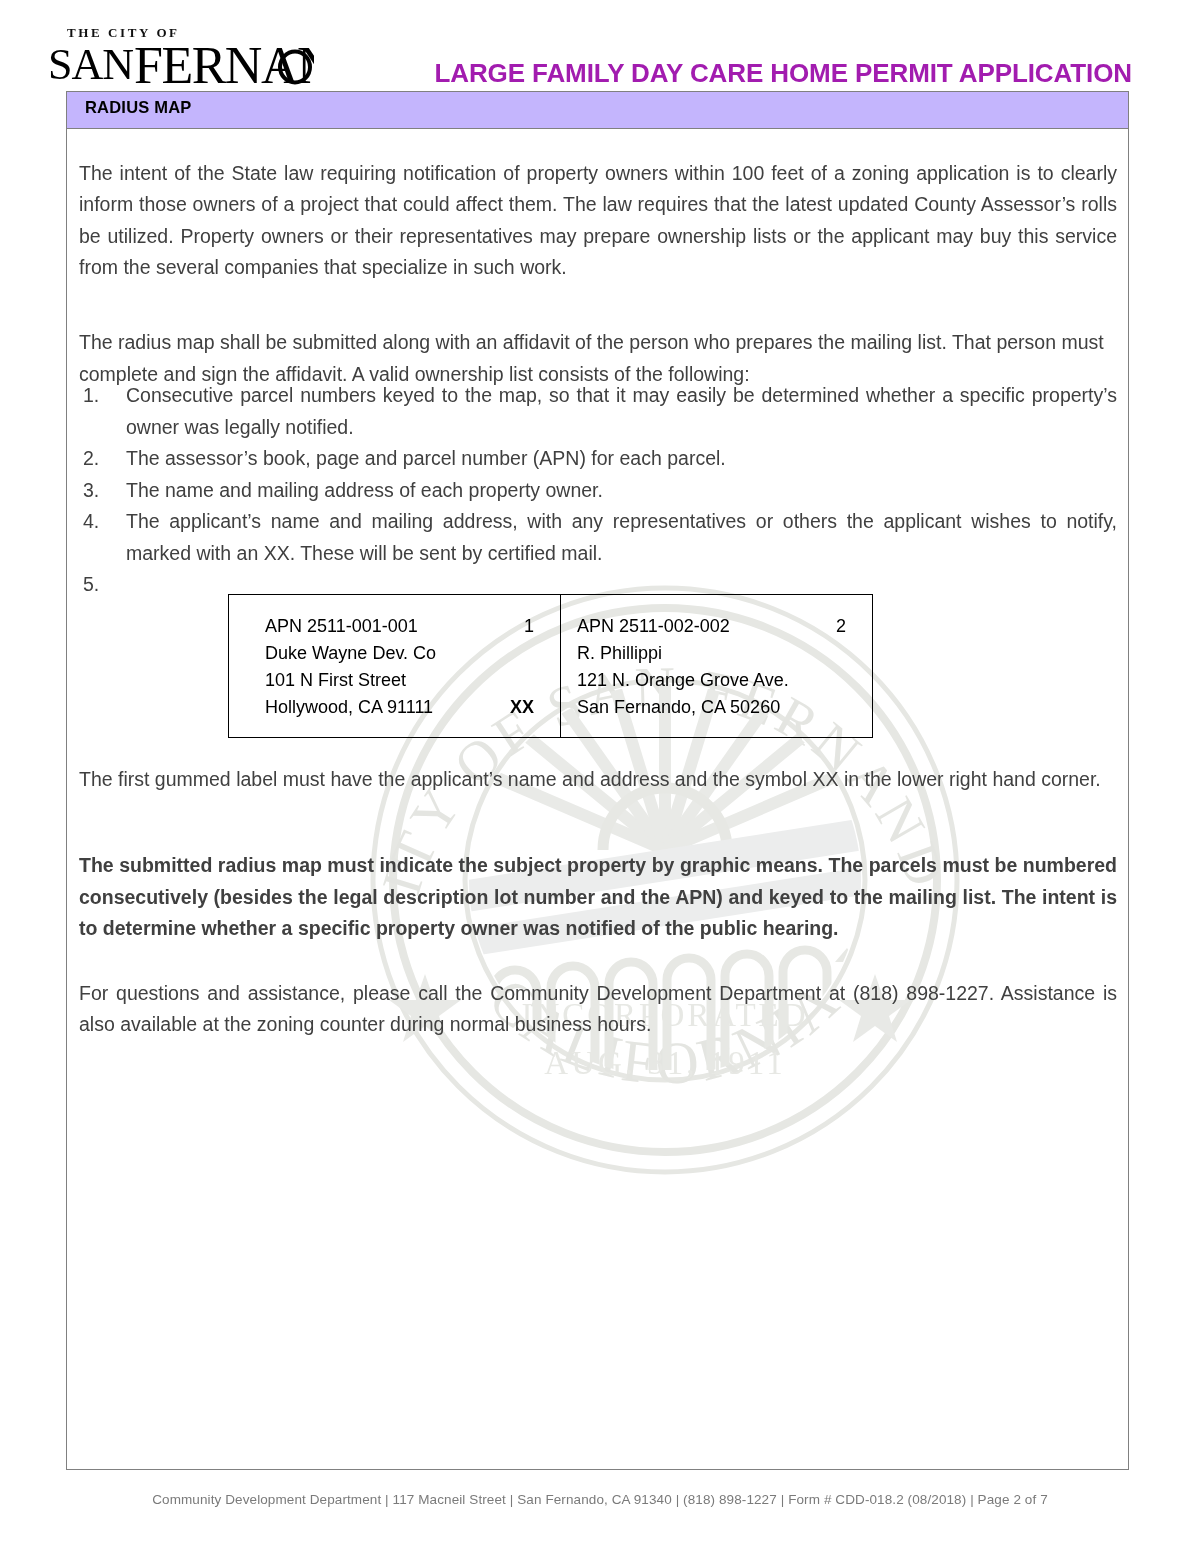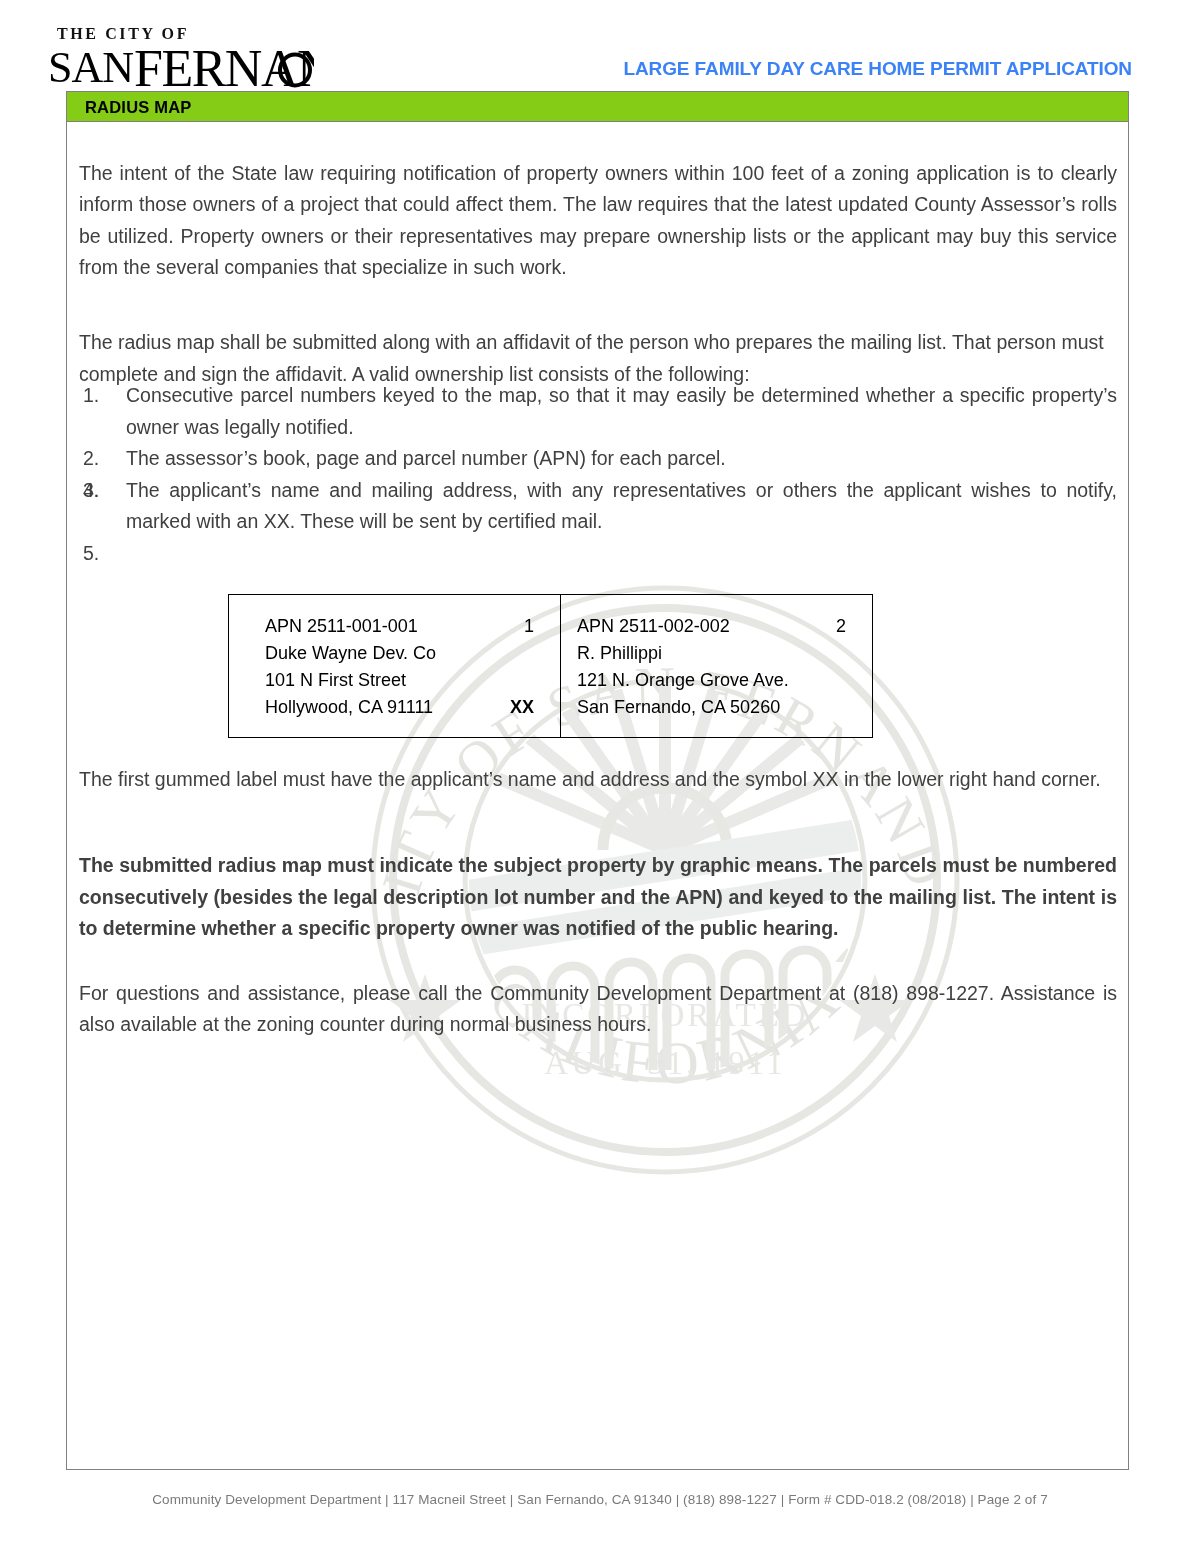--- a/index.html
+++ b/index.html
@@ -25,56 +25,56 @@
   }
   #logo-block {
     position: absolute;
     left: 48px;
     top: 26px;
     width: 280px;
     user-select: none;
   }
   #logo-the-city-of {
     font-family: "Liberation Serif", serif;
-    font-size: 16px;
+    font-size: 13px;
     font-weight: bold;
     letter-spacing: 2.6px;
     color: #111;
     line-height: 1;
-    margin-left: 9px;
+    margin-left: 19px;
   }
   #logo-san-fernando {
     font-family: "Liberation Serif", serif;
     font-size: 46px;
     line-height: 0.95;
     color: #000;
     margin-top: -2px;
     white-space: nowrap;
     letter-spacing: -1.2px;
   }
   #doc-title {
     position: absolute;
     right: 68px;
     top: 58px;
     font-family: "Liberation Sans", sans-serif;
     font-weight: bold;
-    font-size: 19px;
+    font-size: 26px;
     letter-spacing: -0.1px;
     white-space: nowrap;
-    color: #3b82f6;
+    color: #a21caf;
   }
 
   
   #section-bar {
     position: absolute;
     left: 66px;
     top: 91px;
     width: 1063px;
-    height: 31px;
-    background: #84cc16;
+    height: 38px;
+    background: #c4b5fd;
     border: 1.5px solid #808080;
     box-sizing: border-box;
     padding-left: 20px;
   }
   #section-bar-label {
     position: absolute;
     left: 18px;
     top: 6px;
     font-size: 16.5px;
     font-weight: bold;
@@ -297,20 +297,21 @@
         <li>
           <span class="num">1.</span>
           <span>Consecutive parcel numbers keyed to the map, so that it may easily be determined whether a specific property’s owner was legally notified.</span>
         </li>
         <li class="nojust">
           <span class="num">2.</span>
           <span>The assessor’s book, page and parcel number (APN) for each parcel.</span>
         </li>
         <li class="nojust">
           <span class="num">3.</span>
+          <span>The name and mailing address of each property owner.</span>
         </li>
         <li>
           <span class="num">4.</span>
           <span>The applicant’s name and mailing address, with any representatives or others the applicant wishes to notify, marked with an XX.  These will be sent by certified mail.</span>
         </li>
         <li class="nojust">
           <span class="num">5.</span>
         </li>
       </ol>
     </div>

